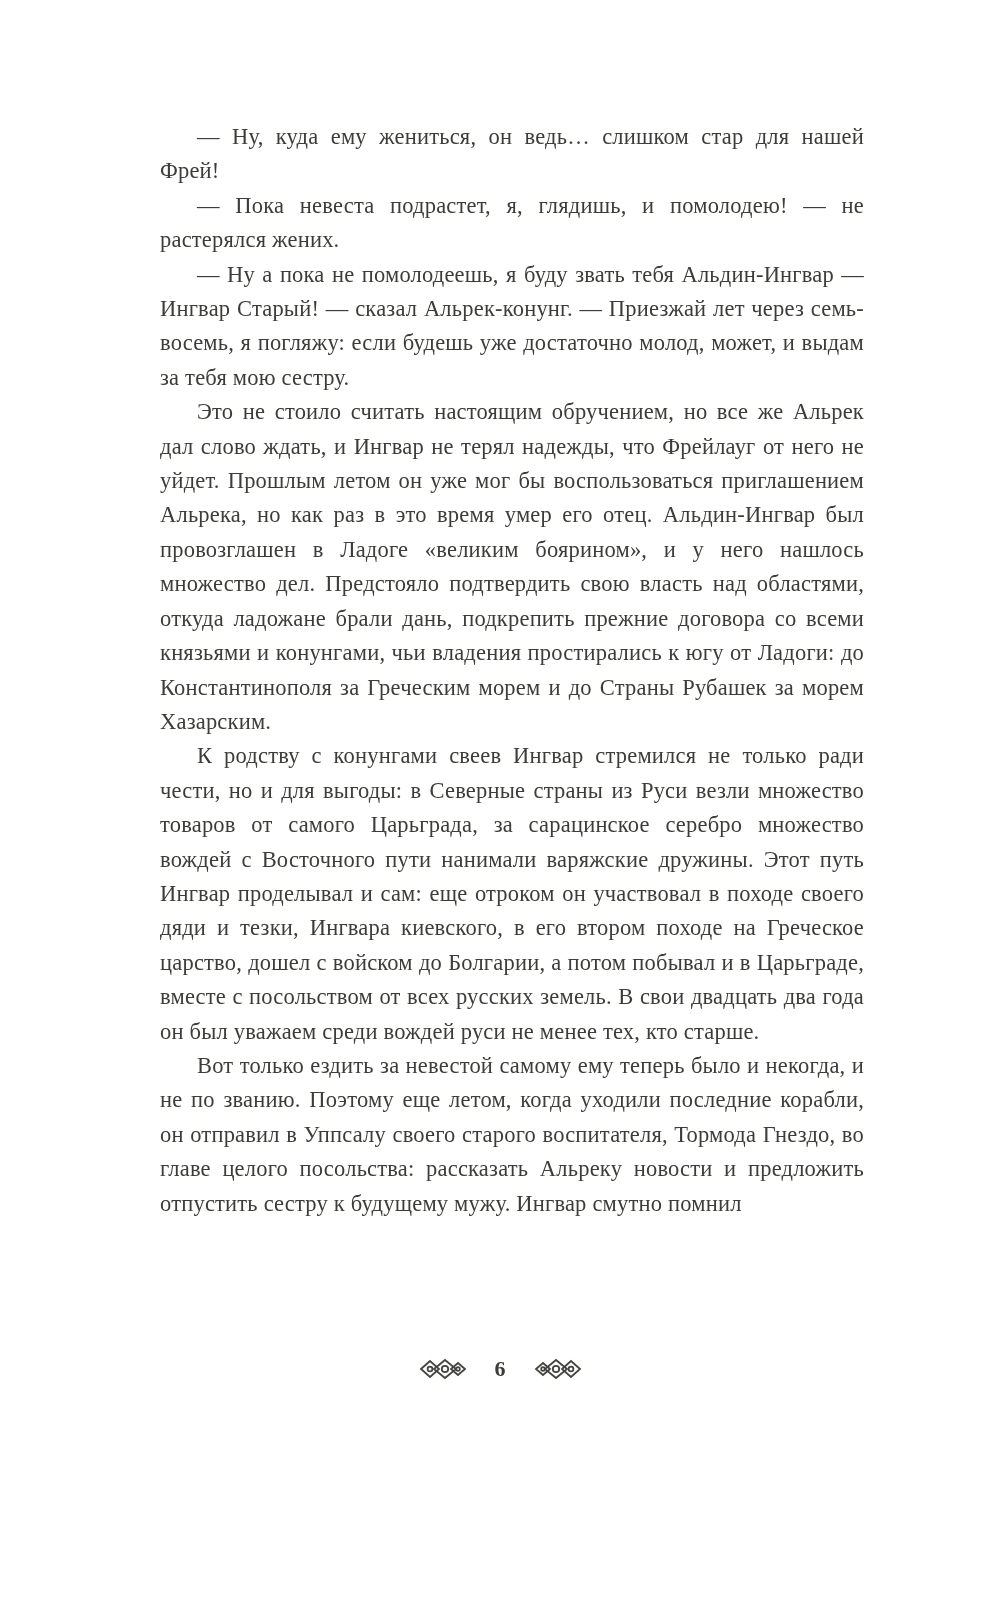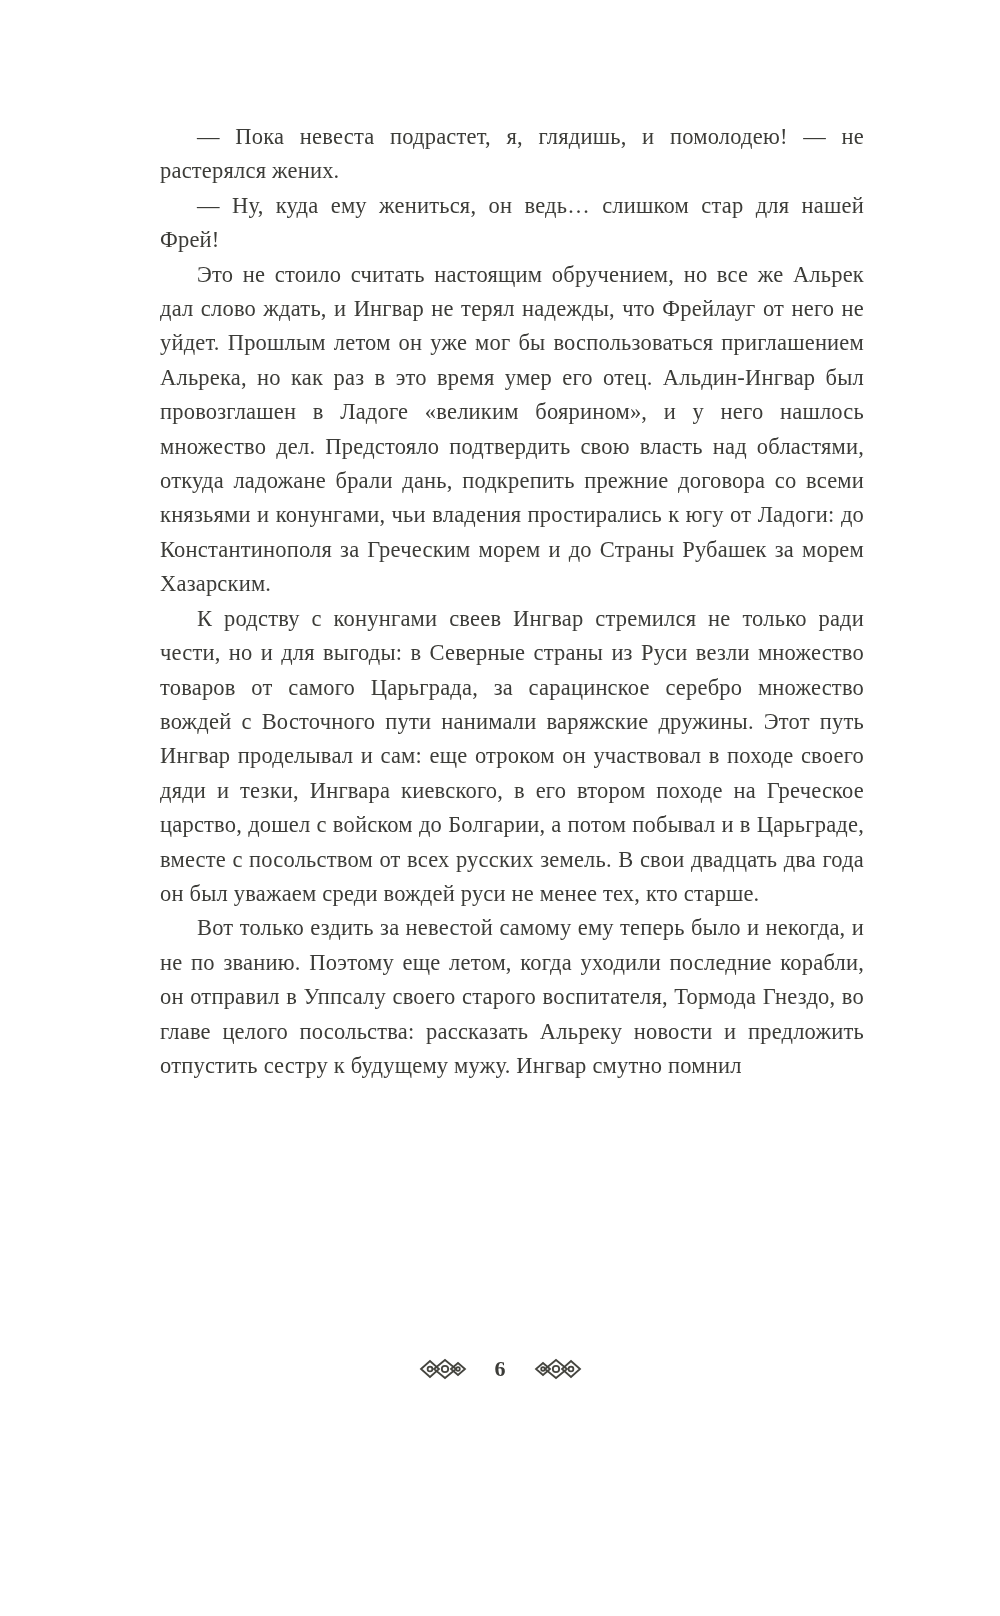--- a/index.html
+++ b/index.html
@@ -57,22 +57,23 @@
   .ornament.right svg {
     transform: scaleX(-1);
   }
 </style>
 </head>
 <body>
 
 <div class="page">
 
   <div class="text-block">
+    <p>— Ну, куда ему жениться, он ведь… слишком стар для нашей Фрей!</p>
     <p>— Пока невеста подрастет, я, глядишь, и помолодею! — не растерялся жених.</p>
-    <p>— Ну, куда ему жениться, он ведь… слишком стар для нашей Фрей!</p>
+    <p>— Ну а пока не помолодеешь, я буду звать тебя Альдин-Ингвар — Ингвар Старый! — сказал Альрек-конунг. — Приезжай лет через семь-восемь, я погляжу: если будешь уже достаточно молод, может, и выдам за тебя мою сестру.</p>
     <p>Это не стоило считать настоящим обручением, но все же Альрек дал слово ждать, и Ингвар не терял надежды, что Фрейлауг от него не уйдет. Прошлым летом он уже мог бы воспользоваться приглашением Альрека, но как раз в это время умер его отец. Альдин-Ингвар был провозглашен в Ладоге «великим боярином», и у него нашлось множество дел. Предстояло подтвердить свою власть над областями, откуда ладожане брали дань, подкрепить прежние договора со всеми князьями и конунгами, чьи владения простирались к югу от Ладоги: до Константинополя за Греческим морем и до Страны Рубашек за морем Хазарским.</p>
     <p>К родству с конунгами свеев Ингвар стремился не только ради чести, но и для выгоды: в Северные страны из Руси везли множество товаров от самого Царьграда, за сарацинское серебро множество вождей с Восточного пути нанимали варяжские дружины. Этот путь Ингвар проделывал и сам: еще отроком он участвовал в походе своего дяди и тезки, Ингвара киевского, в его втором походе на Греческое царство, дошел с войском до Болгарии, а потом побывал и в Царьграде, вместе с посольством от всех русских земель. В свои двадцать два года он был уважаем среди вождей руси не менее тех, кто старше.</p>
     <p>Вот только ездить за невестой самому ему теперь было и некогда, и не по званию. Поэтому еще летом, когда уходили последние корабли, он отправил в Уппсалу своего старого воспитателя, Тормода Гнездо, во главе целого посольства: рассказать Альреку новости и предложить отпустить сестру к будущему мужу. Ингвар смутно помнил</p>
   </div>
 
   <div class="footer">
     <span class="ornament left">
       <svg width="48" height="22" viewBox="0 0 48 22" aria-hidden="true">
         <g fill="none" stroke="#45453f" stroke-width="1.8">
           <path d="M2 11 L11 3 L20 11 L11 19 Z"></path>

